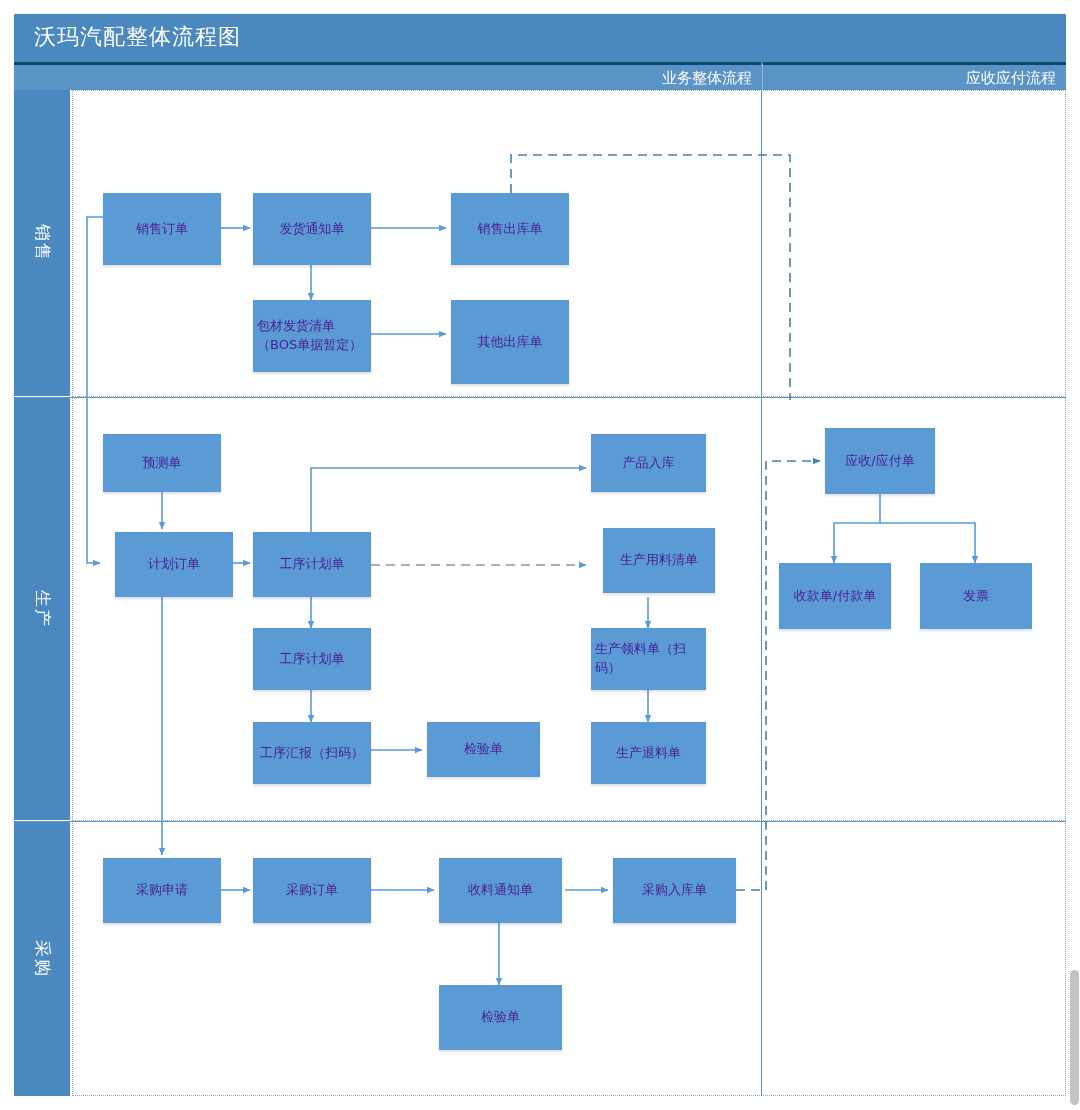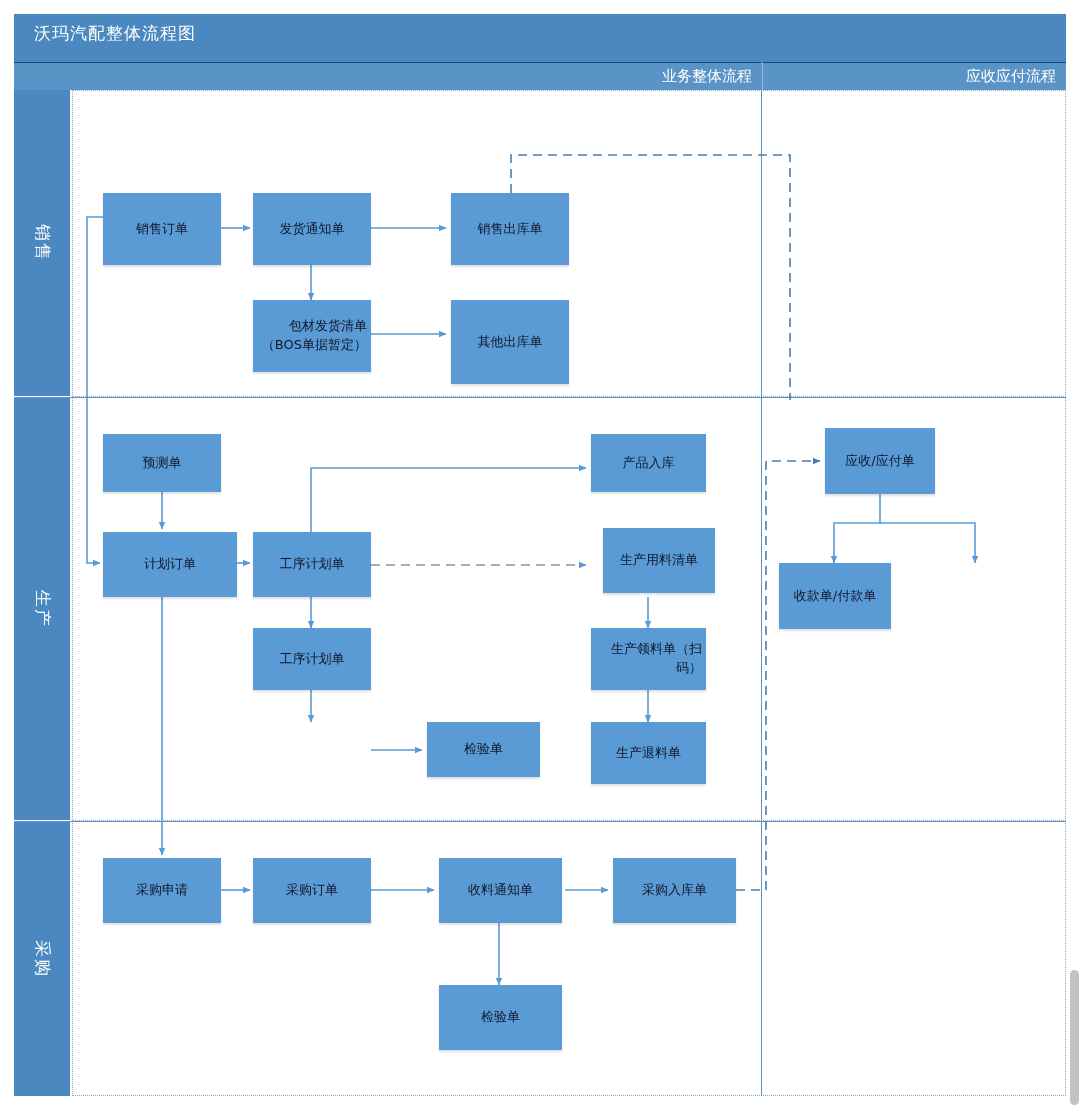--- a/index.html
+++ b/index.html
@@ -27,31 +27,31 @@
   .title-bar{
     position:absolute;
     left:14px; top:14px;
     width:1052px; height:48px;
     background:#4a88bf;
     box-sizing:border-box;
   }
   .title-text{
     position:absolute;
     left:20px; top:8px;
-    font-size:17px;
+    font-size:22px;
     color:#ffffff;
     letter-spacing:1px;
     white-space:nowrap;
   }
   
   .col-head{
     position:absolute;
     top:62px; height:28px;
     background:#5a93c6;
-    border-top:1px solid #0c4a6e;
+    border-top:3px solid #0c4a6e;
     box-sizing:border-box;
     color:#ffffff;
     font-size:15px;
     text-align:right;
     padding-right:10px;
     line-height:26px;
     white-space:nowrap;
   }
   #colhead-business{ left:14px; width:748px; }
   #colhead-arap{ left:762px; width:304px; border-left:1px solid #93b9d8;}
@@ -103,26 +103,26 @@
     position:absolute;
     left:761px;
     width:0;
     border-left:1px solid #5a93c6;
   }
 
   
   .node{
     position:absolute;
     background:#5b9bd5;
-    color:#0f172a;
+    color:#4c1d95;
     font-size:13px;
     display:flex;
     align-items:center;
     justify-content:center;
-    text-align:right;
+    text-align:left;
     line-height:1.45;
     box-sizing:border-box;
     box-shadow:0 2px 2px rgba(0,0,0,0.12);
     padding:10px 4px;
     z-index:5;
   }
 
   
   #wires{
     position:absolute;
@@ -238,31 +238,33 @@
     </g>
   </svg>
 
   <div class="node" style="left:103px; top:193px; width:118px; height:72px;">销售订单</div>
   <div class="node" style="left:253px; top:193px; width:118px; height:72px;">发货通知单</div>
   <div class="node" style="left:451px; top:193px; width:118px; height:72px;">销售出库单</div>
   <div class="node" style="left:253px; top:300px; width:118px; height:72px;">包材发货清单（BOS单据暂定）</div>
   <div class="node" style="left:451px; top:300px; width:118px; height:84px;">其他出库单</div>
 
   <div class="node" style="left:103px; top:434px; width:118px; height:58px;">预测单</div>
-  <div class="node" style="left:103px; top:532px; width:134px; height:65px;">计划订单</div>
+  <div class="node" style="left:115px; top:532px; width:118px; height:65px;">计划订单</div>
   <div class="node" style="left:253px; top:532px; width:118px; height:65px;">工序计划单</div>
   <div class="node" style="left:591px; top:434px; width:115px; height:58px;">产品入库</div>
   <div class="node" style="left:591px; top:528px; width:112px; height:65px;margin-left:12px;">生产用料清单</div>
   <div class="node" style="left:253px; top:628px; width:118px; height:62px;">工序计划单</div>
   <div class="node" style="left:591px; top:628px; width:115px; height:62px;">生产领料单（扫码）</div>
+  <div class="node" style="left:253px; top:722px; width:118px; height:62px;">工序汇报（扫码）</div>
   <div class="node" style="left:427px; top:722px; width:113px; height:55px;">检验单</div>
   <div class="node" style="left:591px; top:722px; width:115px; height:62px;">生产退料单</div>
 
   <div class="node" style="left:825px; top:428px; width:110px; height:66px;">应收/应付单</div>
   <div class="node" style="left:779px; top:563px; width:112px; height:66px;">收款单/付款单</div>
+  <div class="node" style="left:920px; top:563px; width:112px; height:66px;">发票</div>
 
   <div class="node" style="left:103px; top:858px; width:118px; height:65px;">采购申请</div>
   <div class="node" style="left:253px; top:858px; width:118px; height:65px;">采购订单</div>
   <div class="node" style="left:439px; top:858px; width:123px; height:65px;">收料通知单</div>
   <div class="node" style="left:613px; top:858px; width:123px; height:65px;">采购入库单</div>
   <div class="node" style="left:439px; top:985px; width:123px; height:65px;">检验单</div>
 
   <div class="edge-left"></div>
   <div class="scrollbar-track">
     <div class="scrollbar-thumb"></div>

